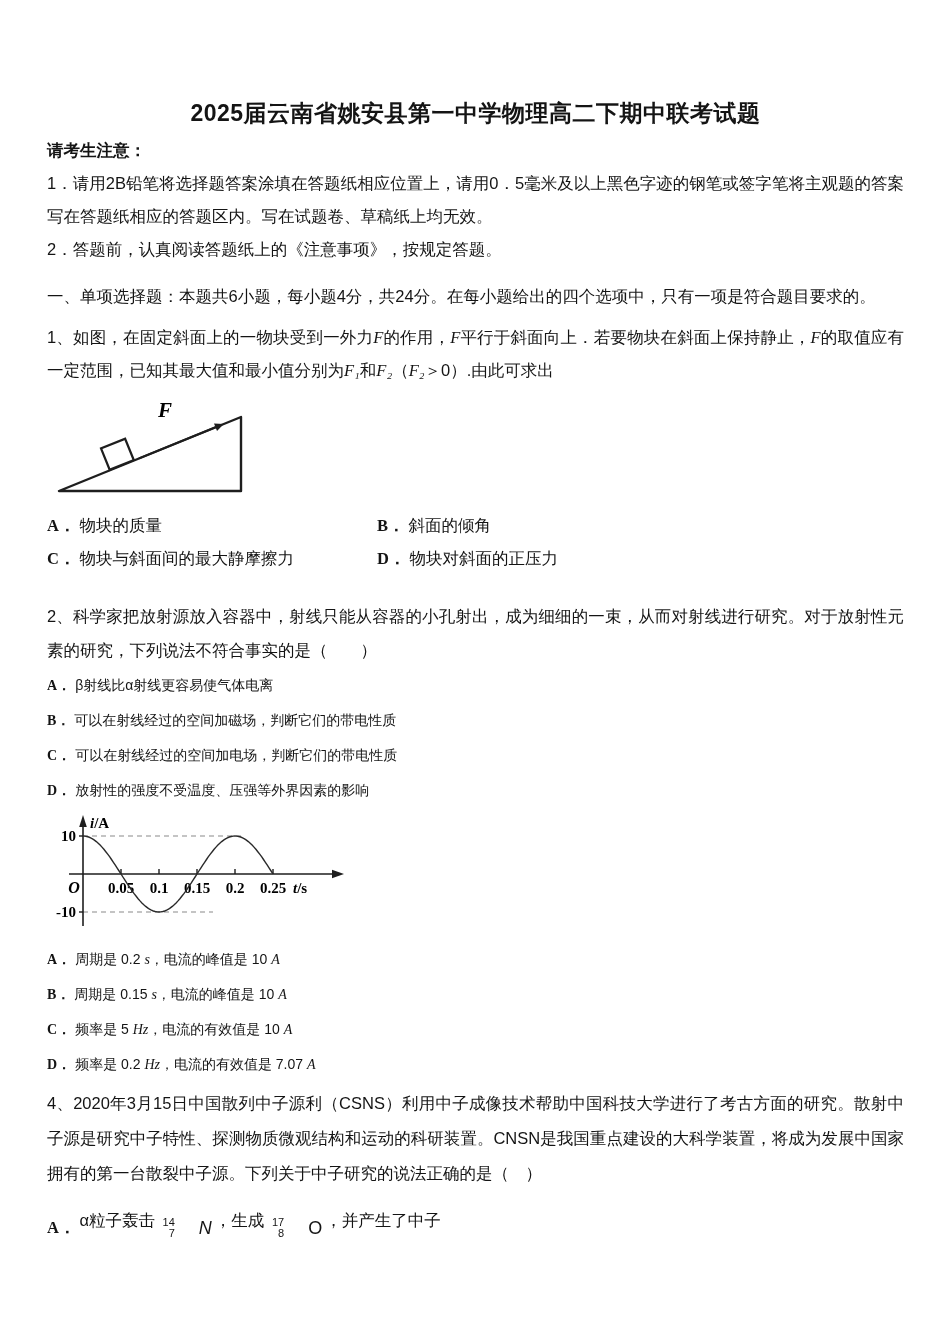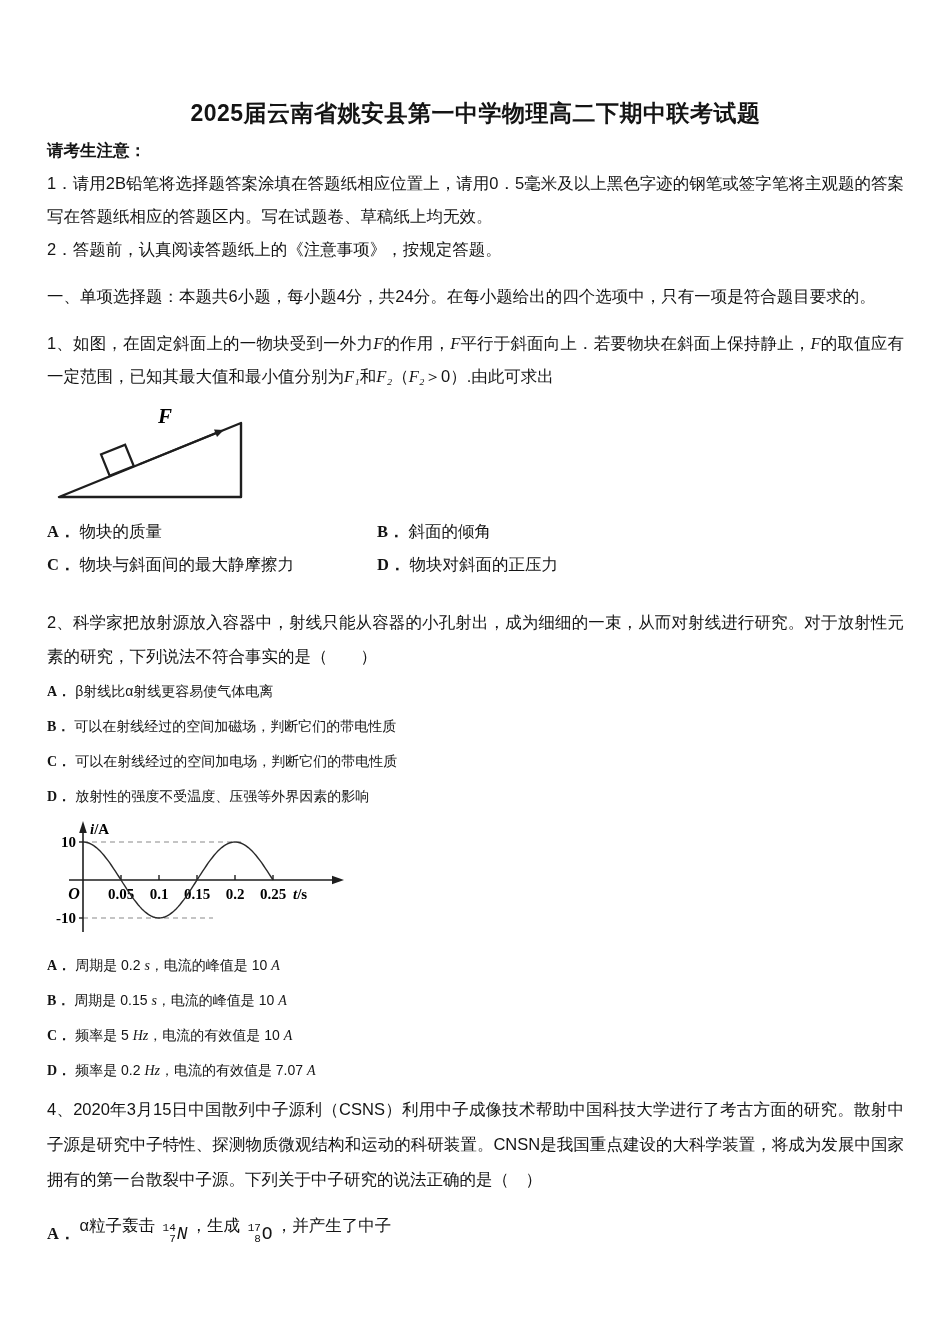--- a/index.html
+++ b/index.html
@@ -6,29 +6,29 @@
   body{width:950px;height:1344px;overflow:hidden;color:#141414;
        font-family:"Liberation Sans","DejaVu Sans",sans-serif;}
   .page{padding:98px 46px 0 47px;}
   .title{font-size:23px;font-weight:bold;text-align:center;line-height:30px;letter-spacing:.5px;}
   .para{font-size:16.5px;line-height:33px;text-align:justify;}
   .bold{font-weight:bold;}
   .it{font-style:italic;font-family:"Liberation Serif","DejaVu Serif",serif;}
   .song{font-family:"Liberation Serif","DejaVu Serif",serif;font-weight:normal;}
   .notice-head{margin-top:6px;}
   .sec-head{margin-top:14px;}
-  .q-stem{margin-top:14px;}
+  .q-stem{margin-top:8px;}
   .q4-stem{line-height:35px;margin-top:4px;}
   .fig{margin:10px 0 4px 8px;}
   .chart-wrap{margin:4px 0 6px 0;}
   .opts-2col{display:grid;grid-template-columns:330px 1fr;margin-top:8px;font-size:16.5px;line-height:32px;}
   .opt-line{font-size:14px;line-height:34px;}
   .opt-label{font-weight:bold;font-family:"Liberation Serif","DejaVu Serif",serif;margin-right:4px;}
   .opt-a-row{margin-top:10px;display:flex;align-items:center;font-size:16.5px;}
-  .nuclide{display:inline-flex;align-items:center;margin:16px 3px;font-family:Liberation Mono, monospace;}
+  .nuclide{display:inline-flex;align-items:center;margin:16px 3px;font-family:Liberation Sans, sans-serif;gap:23px;}
   .nuclide .mz{display:inline-flex;flex-direction:column;align-items:flex-end;font-size:11px;line-height:11px;margin-right:1px;}
   .nuclide .sym{font-size:18px;}
   svg text{font-family:"Liberation Serif","DejaVu Serif",serif;}
 </style>
 </head>
 <body>
 
 <div class="page">
 
   <div class="title">2025届云南省姚安县第一中学物理高二下期中联考试题</div>

